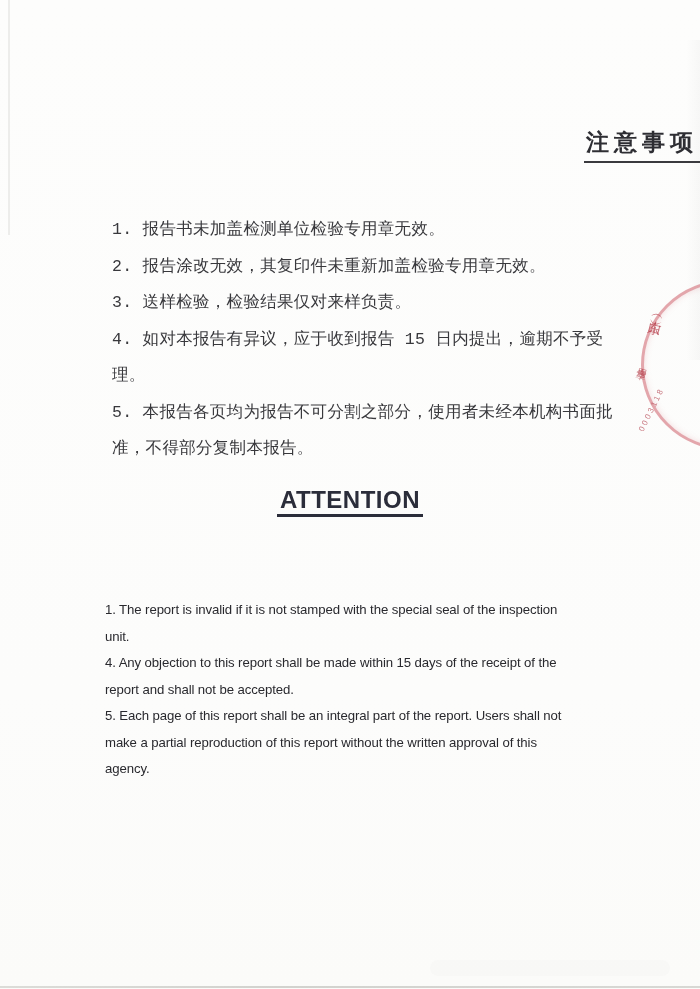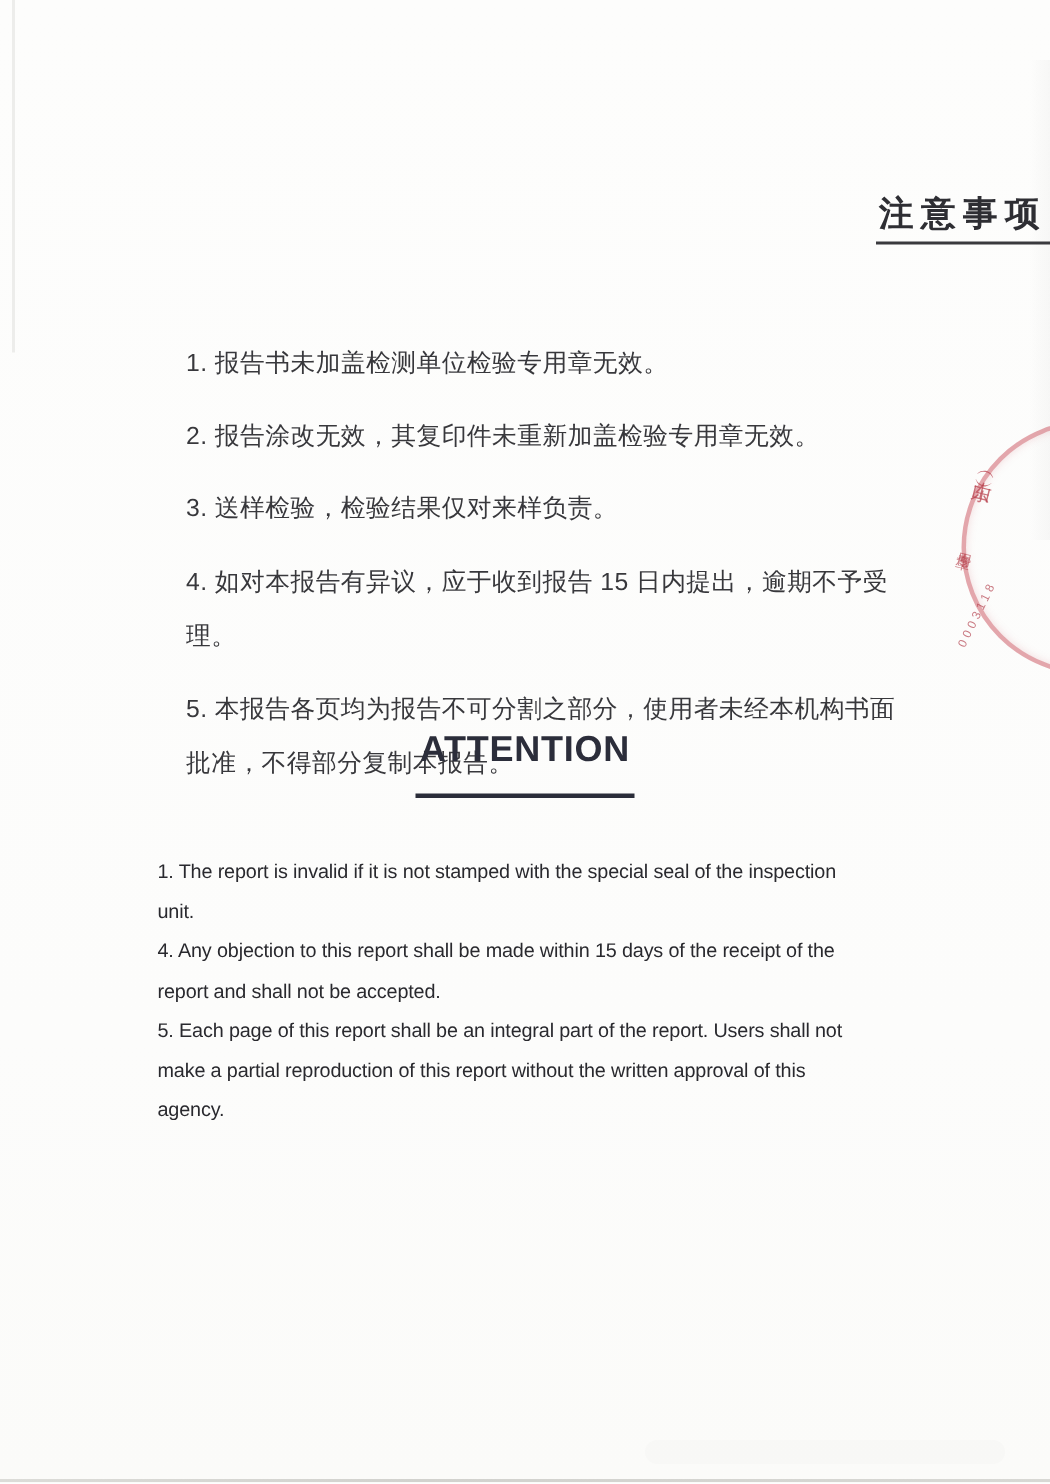--- a/index.html
+++ b/index.html
@@ -39,41 +39,42 @@
     display: inline-block;
     font-size: 23px; font-weight: bold; color: #2e2e33;
     letter-spacing: 5px;
     border-bottom: 2px solid #3a3a3e;
     padding: 0 2px 3px 2px;
   }
   .cn-list {
     position: absolute; top: 212px; left: 112px; width: 507px;
   }
   .cn-list p {
-    margin: 12px;
+    margin: 0;
     font-size: 16.5px;
     line-height: 36.5px;
     color: #38383c;
     letter-spacing: 0.3px;
+    font-family: Liberation Mono, monospace;
   }
 
   
   .en-title-wrap {
     position: absolute; top: 486px; left: 0; width: 100%;
     text-align: center;
   }
   .en-title {
     display: inline-block;
     font-size: 24px; font-weight: bold; color: #2b2d3a;
     letter-spacing: 0.5px;
     border-bottom: 3px solid #2b2d3a;
-    padding: 0 3px 15px 3px;
+    padding: 0 3px 0 3px;
   }
   .en-list {
-    position: absolute; top: 568px; left: 105px; width: 478px;
+    position: absolute; top: 597px; left: 105px; width: 478px;
   }
   .en-list p {
     margin: 0;
     font-size: 13.2px;
     line-height: 26.5px;
     color: #29292e;
     letter-spacing: -0.1px;
   }
 
   

